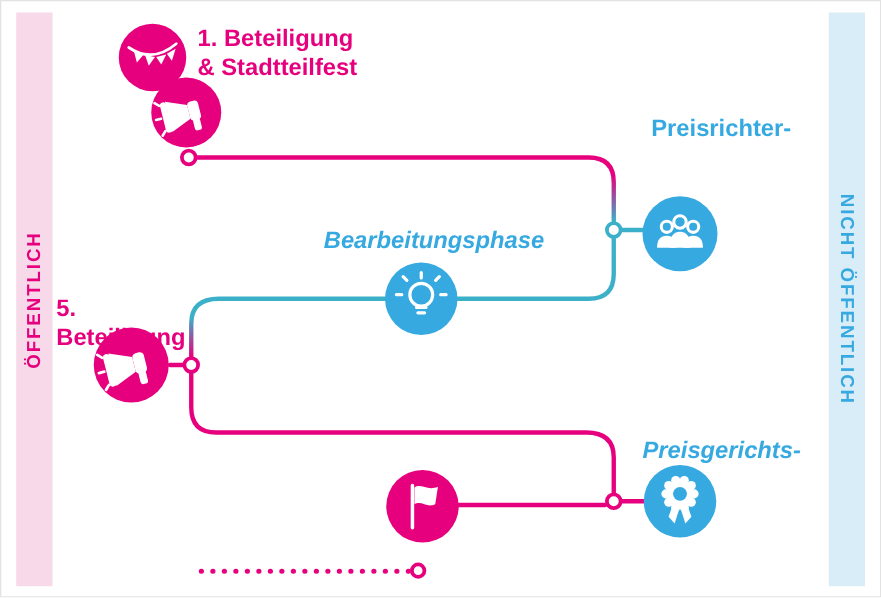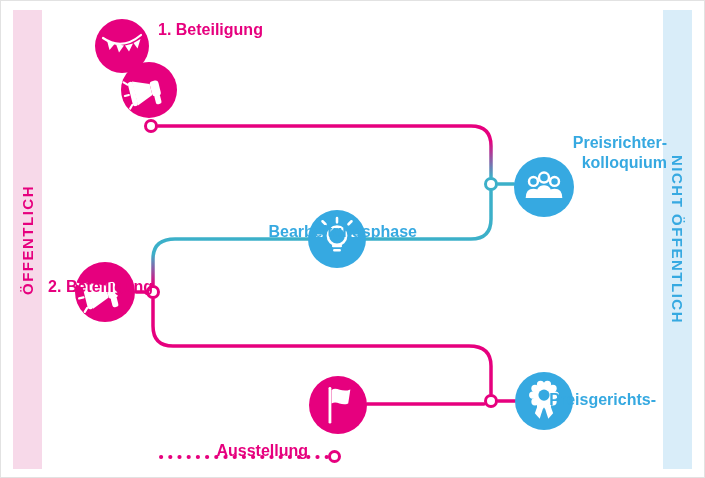--- a/index.html
+++ b/index.html
@@ -20,24 +20,24 @@
   
   .circle{position:absolute;border-radius:50%;z-index:3;display:flex;align-items:center;justify-content:center;}
   .c-pink{background:#e6007e;}
   .c-blue{background:#36a9e1;}
   .circle svg{width:100%;height:100%;display:block;}
   
   .node{position:absolute;background:#fff;border-radius:50%;box-sizing:border-box;z-index:4;width:14px;height:14px;}
   .n-pink{border:3px solid #e6007e;}
   .n-teal{border:3px solid #3cb0c9;}
   
-  .label{position:absolute;font-weight:700;font-size:16px;line-height:1.22;z-index:5;}
+  .label{position:absolute;font-weight:700;font-size:19px;line-height:1.22;z-index:5;}
   .t-pink{color:#e6007e;}
   .t-blue{color:#36a9e1;}
-  .ta-c{text-align:right;margin-top:41px;}
+  .ta-c{text-align:left;}
   .gap{margin-top:8px;}
 </style>
 </head>
 <body>
 
 <div class="canvas">
 
   <div class="band band-left">
     <span class="band-text">ÖFFENTLICH</span>
   </div>
@@ -162,36 +162,35 @@
   </div>
 
   <div class="node n-pink" style="left:143px;top:118px;"></div>
   <div class="node n-teal" style="left:483px;top:176px;"></div>
   <div class="node n-pink" style="left:145px;top:284px;"></div>
   <div class="node n-pink" style="left:483px;top:393px;"></div>
   <div class="node n-pink" style="left:327px;top:449px;width:13px;height:13px;"></div>
 
   <div class="label t-pink" style="left:157px;top:19px;width:135px;">
     <div>1. Beteiligung</div>
+    <div>&amp; Stadtteilfest</div>
   </div>
 
   <div class="label t-blue ta-c" style="left:520px;top:91px;width:146px;">
     <div>Preisrichter-</div>
-    <div>kolloquium</div>
   </div>
 
-  <div class="label t-blue ta-c" style="left:258px;top:180px;width:158px;">
+  <div class="label t-blue ta-c" style="left:258px;top:180px;width:158px;font-style:italic;">
     <div>Bearbeitungsphase</div>
   </div>
 
   <div class="label t-pink ta-c" style="left:44px;top:235px;width:108px;">
-    <div>2. Beteiligung</div>
+    <div>5. Beteiligung</div>
   </div>
 
-  <div class="label t-blue ta-c" style="left:513px;top:348px;width:142px;">
+  <div class="label t-blue ta-c" style="left:513px;top:348px;width:142px;font-style:italic;">
     <div>Preisgerichts-</div>
   </div>
 
   <div class="label t-pink ta-c" style="left:203px;top:399px;width:104px;">
-    <div>Ausstellung</div>
   </div>
 
 </div>
 
 </body></html>

